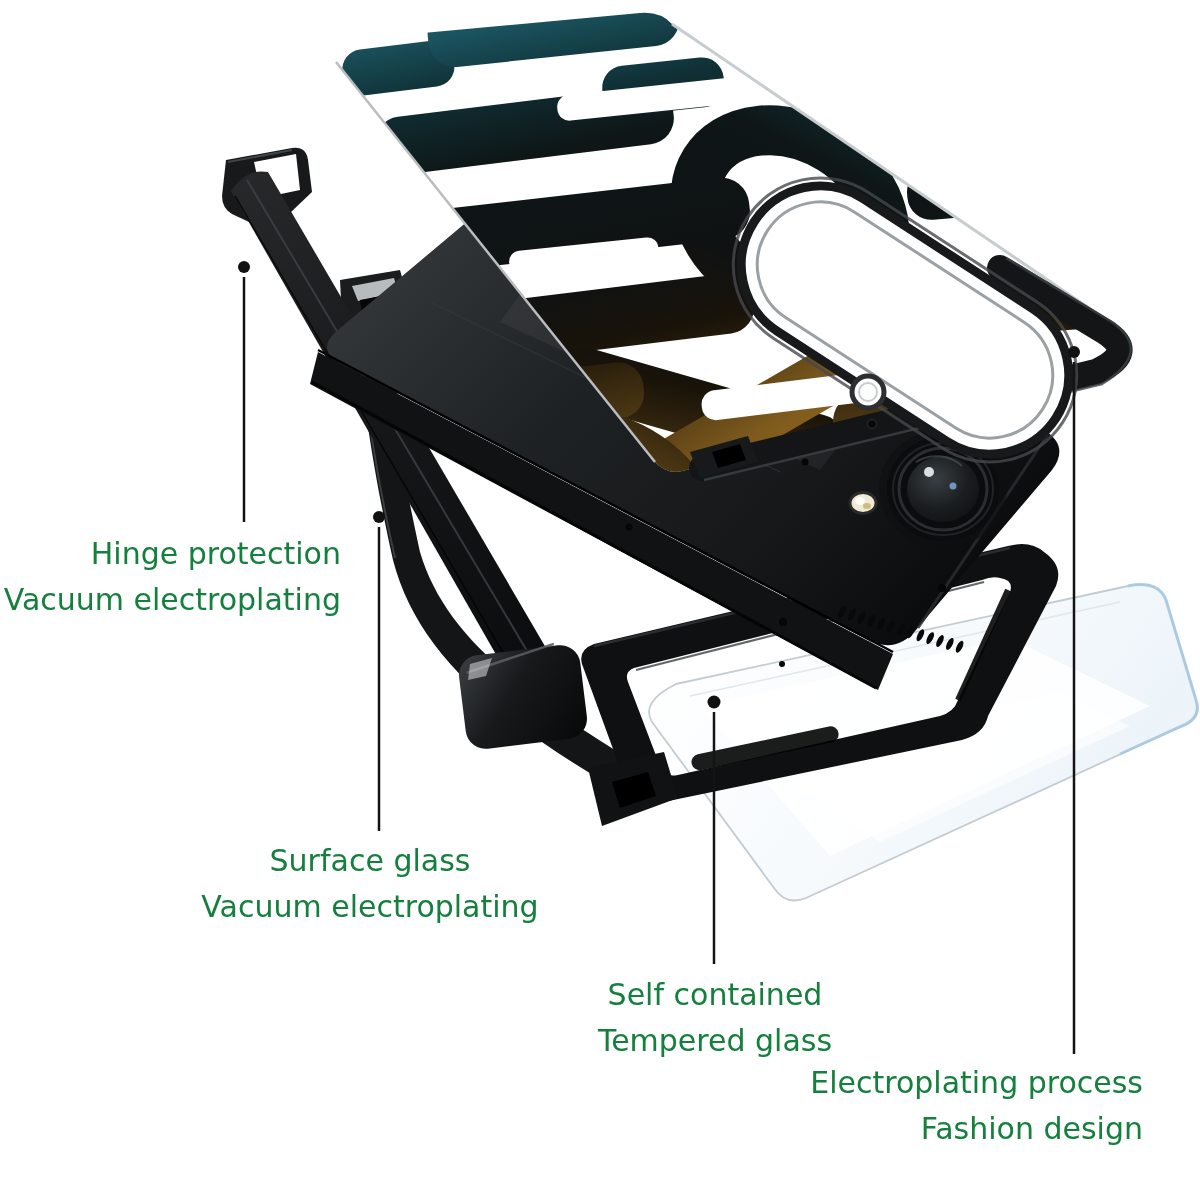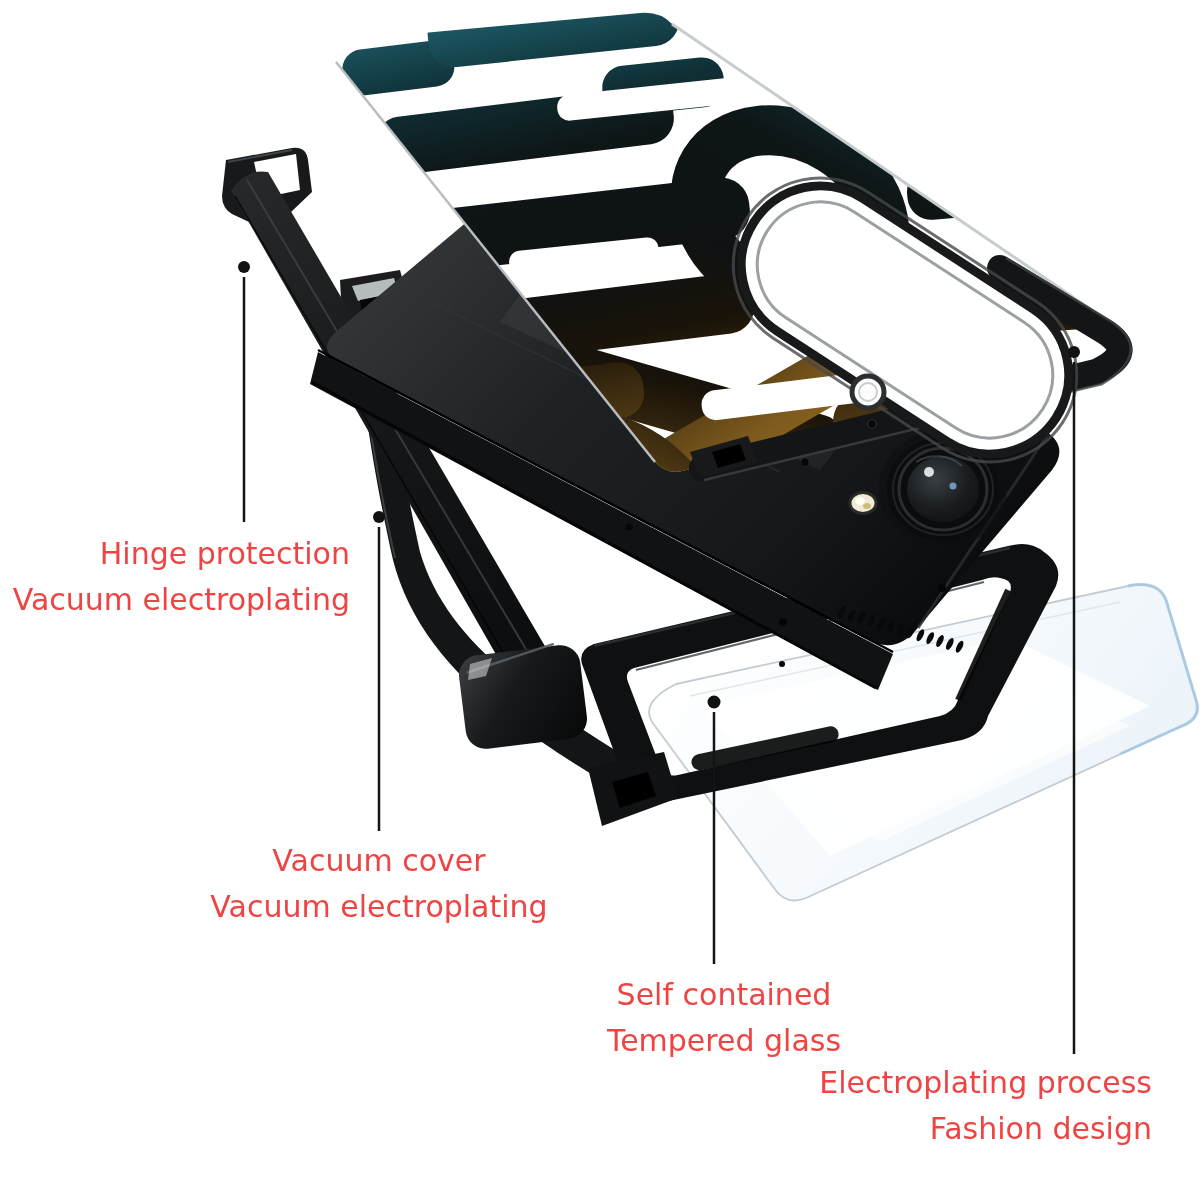--- a/index.html
+++ b/index.html
@@ -2,22 +2,22 @@
 <html><head>
 <meta charset="utf-8">
 <style>
   html,body{margin:0;padding:0;background:#ffffff;}
   #stage{
     position:relative;width:1200px;height:1200px;background:#ffffff;overflow:hidden;
     font-family:"DejaVu Sans","Liberation Sans",sans-serif;
   }
   #art{position:absolute;left:0;top:0;width:1200px;height:1200px;}
   .callout{
-    position:absolute;color:#ef4444;font-size:30px;line-height:46px;
-    letter-spacing:0px;font-weight:400;padding-left:9px;
+    position:absolute;color:#15803d;font-size:30px;line-height:46px;
+    letter-spacing:0px;font-weight:400;
   }
   .callout div{white-space:nowrap;}
   .align-right{text-align:right;}
   .align-center{text-align:center;}
 </style>
 </head>
 <body>
 
 <div id="stage">
 
@@ -222,21 +222,21 @@
       <circle cx="1074" cy="352" r="6"></circle>
     </g>
   </svg>
 
   <div class="callout align-right" style="left:0px;top:531px;width:341px;">
     <div>Hinge protection</div>
     <div>Vacuum electroplating</div>
   </div>
 
   <div class="callout align-center" style="left:170px;top:838px;width:400px;">
-    <div>Vacuum cover</div>
+    <div>Surface glass</div>
     <div>Vacuum electroplating</div>
   </div>
 
   <div class="callout align-center" style="left:515px;top:972px;width:400px;">
     <div>Self contained</div>
     <div>Tempered glass</div>
   </div>
 
   <div class="callout align-right" style="left:700px;top:1060px;width:443px;">
     <div>Electroplating process</div>

